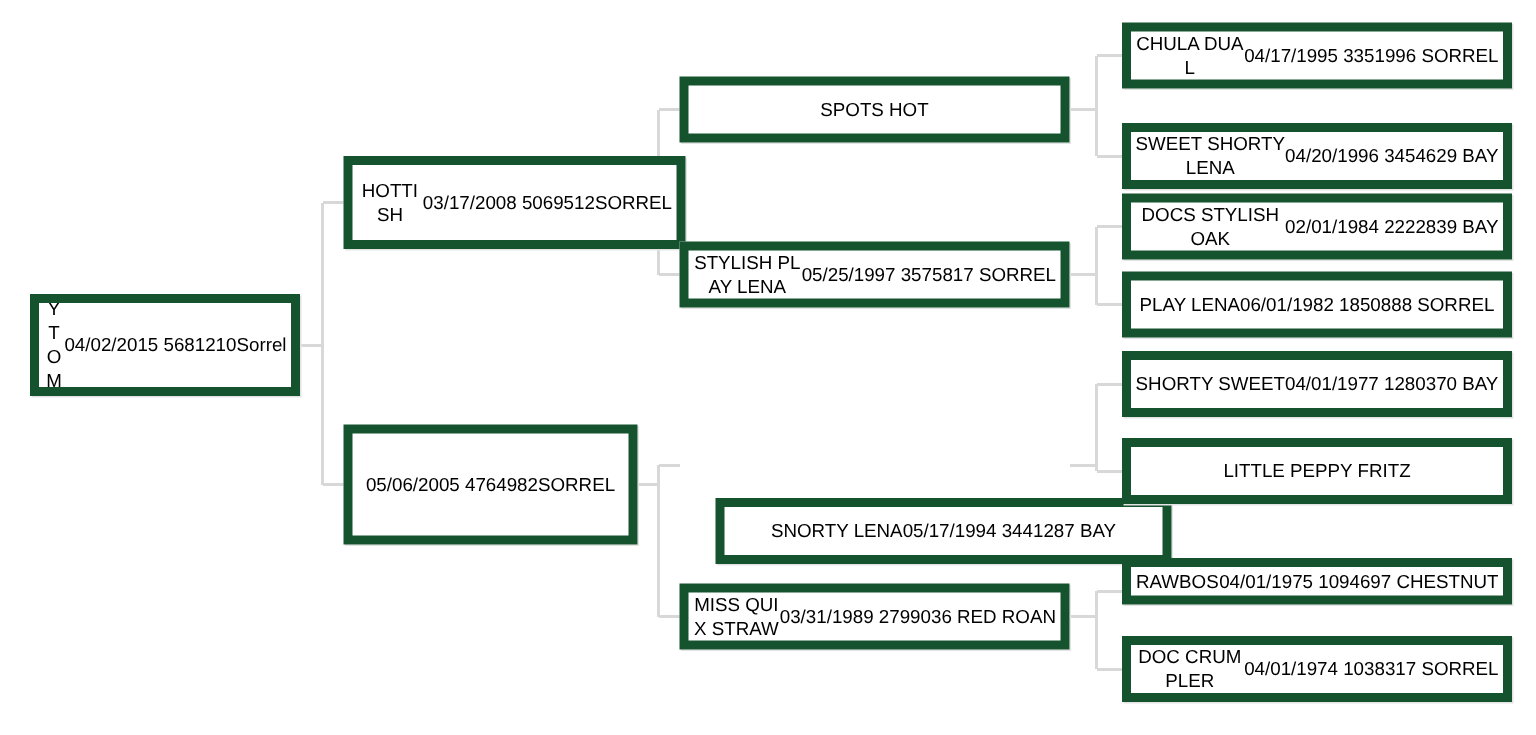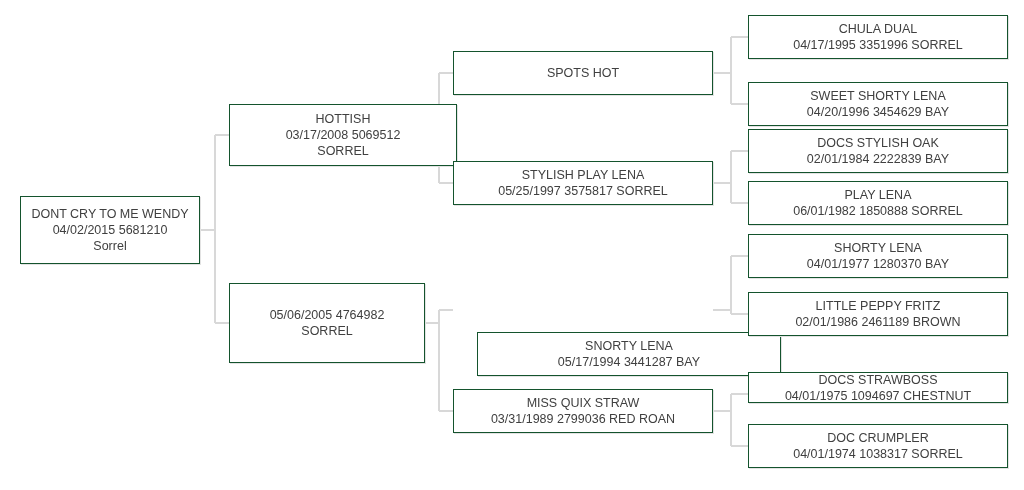--- a/index.html
+++ b/index.html
@@ -20,28 +20,28 @@
     left: 0;
     top: 0;
     width: 1024px;
     height: 490px;
     pointer-events: none;
   }
   .node-box {
     position: absolute;
     box-sizing: border-box;
     background: #ffffff;
-    border: 1px solid #14532d;
+    border: 6px solid #14532d;
     box-shadow: 1px 1px 0 0 #e3e3e3;
     display: flex;
-    flex-direction: column;
+    flex-direction: row;
     align-items: center;
     justify-content: center;
     text-align: center;
-    color: #404040;
+    color: #000000;
     font-size: 12.5px;
     line-height: 1.28;
     padding: 2px 3px;
     overflow: hidden;
     z-index: 2;
   }
   .node-name {
     white-space: normal;
     overflow-wrap: break-word;
     word-break: break-all;
@@ -126,26 +126,25 @@
       </div>
       <div class="node-box" style="left: 748px; top: 129px; width: 260px; height: 44px;">
         <div class="node-name">DOCS STYLISH OAK</div>
         <div class="node-detail">02/01/1984 2222839 BAY</div>
       </div>
       <div class="node-box" style="left: 748px; top: 181px; width: 260px; height: 44px;">
         <div class="node-name">PLAY LENA</div>
         <div class="node-detail">06/01/1982 1850888 SORREL</div>
       </div>
       <div class="node-box" style="left: 748px; top: 234px; width: 260px; height: 44px;">
-        <div class="node-name">SHORTY LENA</div>
+        <div class="node-name">SHORTY SWEET</div>
         <div class="node-detail">04/01/1977 1280370 BAY</div>
       </div>
       <div class="node-box" style="left: 748px; top: 292px; width: 260px; height: 44px;">
         <div class="node-name">LITTLE PEPPY FRITZ</div>
-        <div class="node-detail">02/01/1986 2461189 BROWN</div>
       </div>
       <div class="node-box" style="left: 748px; top: 372px; width: 260px; height: 31px;">
         <div class="node-name">DOCS STRAWBOSS</div>
         <div class="node-detail">04/01/1975 1094697 CHESTNUT</div>
       </div>
       <div class="node-box" style="left: 748px; top: 424px; width: 260px; height: 44px;">
         <div class="node-name">DOC CRUMPLER</div>
         <div class="node-detail">04/01/1974 1038317 SORREL</div>
       </div>
     </div>

